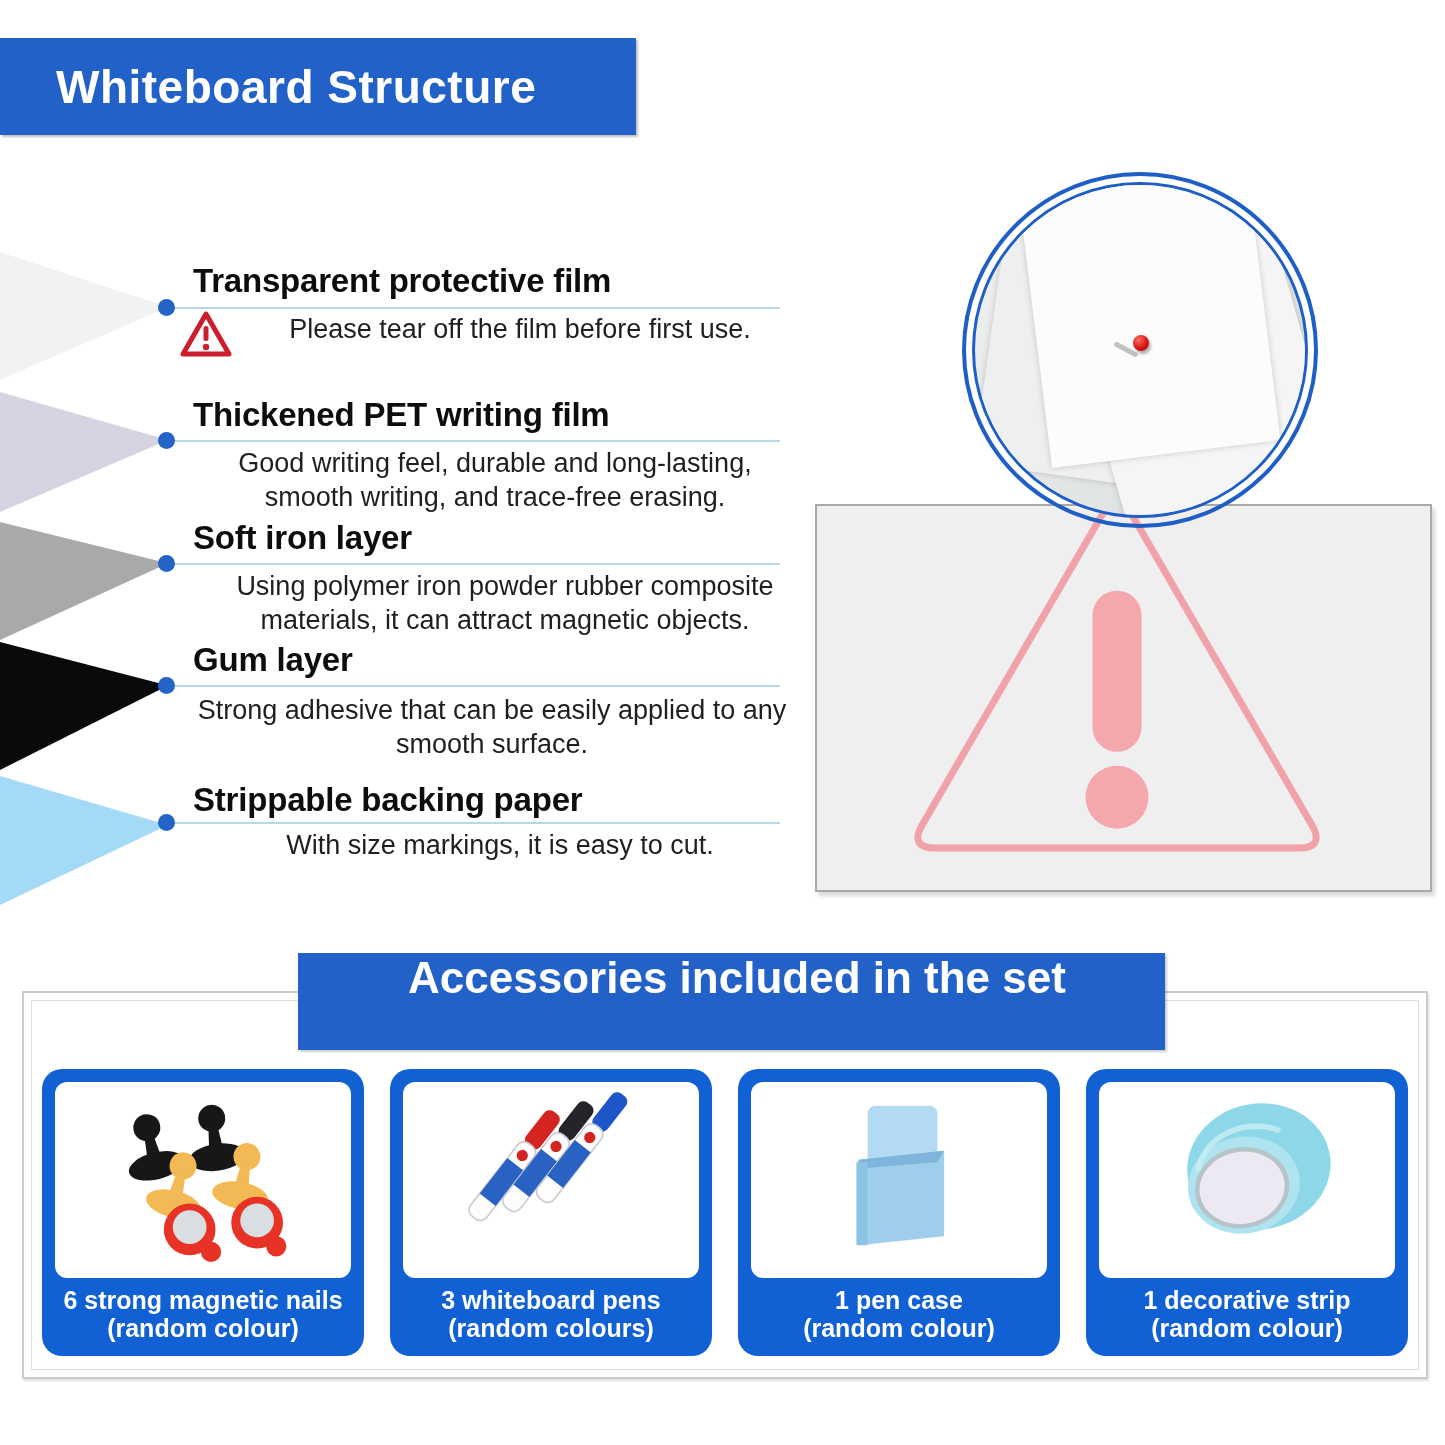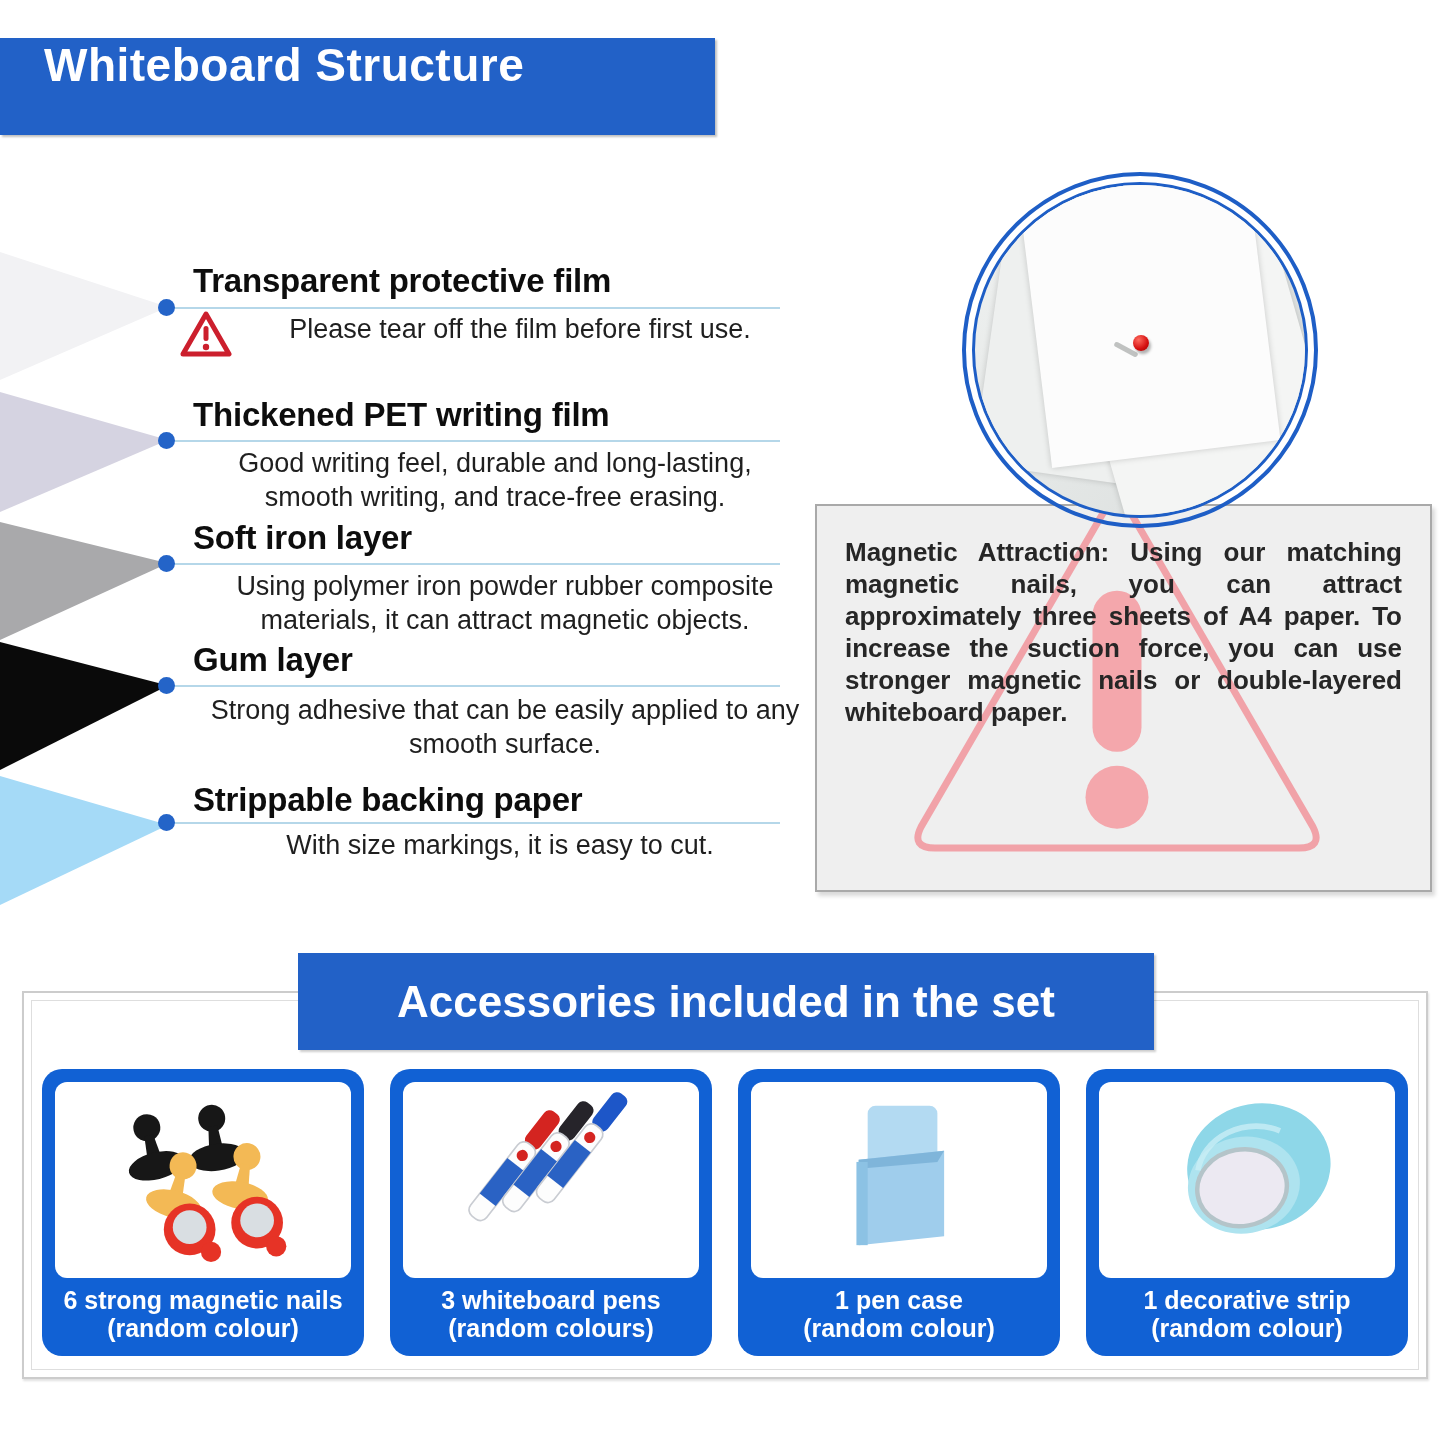--- a/index.html
+++ b/index.html
@@ -2,23 +2,23 @@
 <html><head>
 <meta charset="utf-8">
 <style>
   html,body{margin:0;padding:0;}
   body{
     width:1445px;height:1445px;position:relative;overflow:hidden;
     background:#ffffff;font-family:"Liberation Sans",sans-serif;
   }
   
   .title-banner{
-    position:absolute;left:0;top:38px;width:715px;height:97px;
-    background:#2261c7;color:#fff;display:flex;
-    padding-left:44px;box-sizing:border-box;font-size:46px;font-weight:bold;
+    position:absolute;left:0;top:38px;width:636px;height:97px;
+    background:#2261c7;color:#fff;display:flex;align-items:center;
+    padding-left:56px;box-sizing:border-box;font-size:46px;font-weight:bold;
     letter-spacing:.5px;box-shadow:2px 2px 2px rgba(0,0,0,.25);
   }
   
   .wedge{position:absolute;left:0;width:168px;}
   .wedge-1{top:252px;height:128px;background:#f2f2f4;clip-path:polygon(0 0,100% 43%,0 100%);}
   .wedge-2{top:392px;height:120px;background:#d5d3e1;clip-path:polygon(0 0,100% 40%,0 100%);}
   .wedge-3{top:522px;height:118px;background:#a9a9ab;clip-path:polygon(0 0,100% 35%,0 100%);}
   .wedge-4{top:642px;height:128px;background:#0a0a0a;clip-path:polygon(0 0,100% 34%,0 100%);}
   .wedge-5{top:776px;height:129px;background:#a5daf7;clip-path:polygon(0 0,100% 38%,0 100%);}
   .layer-dot{
@@ -67,22 +67,22 @@
   }
   .info-watermark{position:absolute;left:90px;top:-18px;width:420px;height:405px;z-index:0;}
   .info-text{
     position:relative;z-index:1;padding:20px 28px 0 28px;font-size:26px;font-weight:bold;
     color:#262626;line-height:32px;text-align:justify;
   }
   .info-text.second{padding-top:30px;}
   
   .acc-banner{
     position:absolute;left:298px;top:953px;width:856px;height:97px;background:#2261c7;
-    color:#fff;display:flex;align-items:center;justify-content:center;
-    font-size:44px;font-weight:bold;z-index:2;box-shadow:2px 2px 2px rgba(0,0,0,.2);
+    color:#fff;display:flex;justify-content:center;
+    font-size:44px;font-weight:bold;z-index:2;box-shadow:2px 2px 2px rgba(0,0,0,.2);padding-left:11px;
   }
   .acc-container{
     position:absolute;left:22px;top:991px;width:1406px;height:388px;box-sizing:border-box;
     background:#fff;border:2px solid #cccccc;z-index:1;
     box-shadow:inset 0 0 0 7px #ffffff,inset 0 0 0 8px #dedede,1px 2px 2px rgba(0,0,0,.12);
   }
   .cards-row{
     position:absolute;left:18px;right:18px;top:76px;height:287px;display:flex;gap:26px;
   }
   .acc-card{
@@ -133,34 +133,33 @@
 </span>
 <div class="layer-desc" style="left:240px;top:312px;width:560px">Please tear off the film before first use.</div>
 
 <div class="layer-title" style="top:396px">Thickened PET writing film</div>
 <div class="layer-desc" style="left:195px;top:446px;width:600px">Good writing feel, durable and long-lasting, smooth writing, and trace-free erasing.</div>
 
 <div class="layer-title" style="top:519px">Soft iron layer</div>
 <div class="layer-desc" style="left:195px;top:569px;width:620px">Using polymer iron powder rubber composite materials, it can attract magnetic objects.</div>
 
 <div class="layer-title" style="top:641px">Gum layer</div>
-<div class="layer-desc" style="left:200px;top:693px;width:610px">Strong adhesive that can be easily applied to any smooth surface.</div>
+<div class="layer-desc" style="left:187px;top:693px;width:610px">Strong adhesive that can be easily applied to any smooth surface.</div>
 
 <div class="layer-title" style="top:781px">Strippable backing paper</div>
 <div class="layer-desc" style="left:200px;top:828px;width:600px">With size markings, it is easy to cut.</div>
 
 <div class="info-box">
   <span class="info-watermark">
     <svg viewBox="0 0 240 230" width="100%" height="100%">
       <path d="M113 12 q7 -10 14 0 L232 193 q6 12 -8 12 L16 205 q-14 0 -8 -12 Z" fill="none" stroke="#f1949b" stroke-width="4" opacity="0.85"></path>
       <rect x="106" y="58" width="28" height="92" rx="14" fill="#f59aa0" opacity="0.85"></rect>
       <circle cx="120" cy="176" r="18" fill="#f59aa0" opacity="0.85"></circle>
     </svg>
   </span>
-  <div class="info-text second">Magnetic Attraction: Using our matching magnetic nails, you can attract approximately three sheets of A4 paper. To increase the suction force, you can use stronger magnetic nails or double-layered whiteboard paper.</div>
 </div>
 
 <div class="photo-circle">
   <div class="photo-circle-inner">
     <div class="sheet sheet-b"></div>
     <div class="sheet sheet-c"></div>
     <div class="sheet sheet-a"></div>
     <div class="pin-shadow"></div>
     <div class="pin"></div>
   </div>

